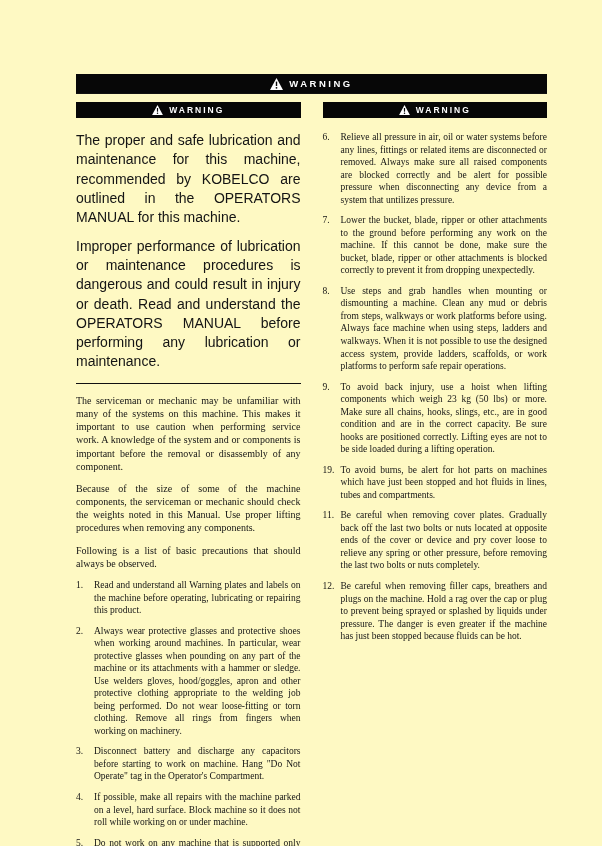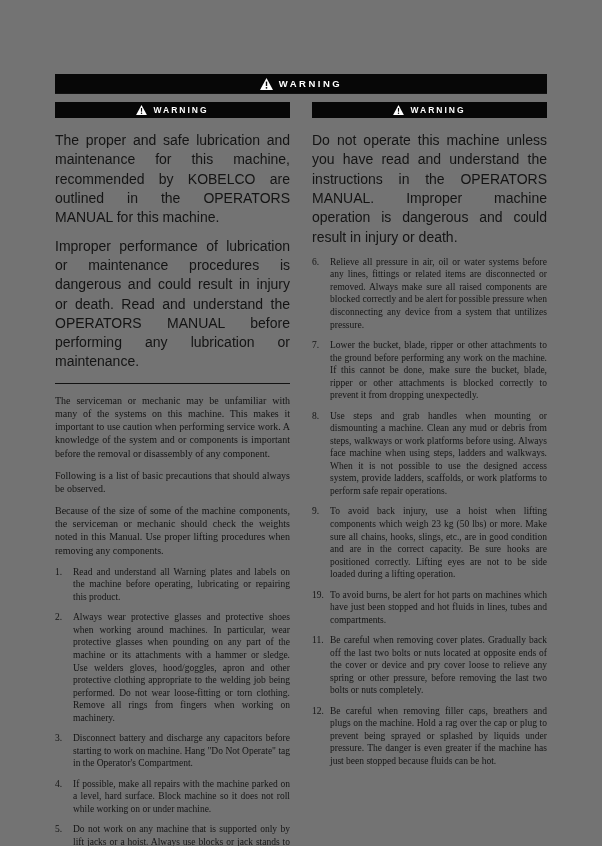--- a/index.html
+++ b/index.html
@@ -1,21 +1,21 @@
 <!DOCTYPE html>
 <html><head>
 <meta charset="utf-8">
 <style>
   * { margin: 0; padding: 0; box-sizing: border-box; }
   html, body { width: 602px; height: 846px; }
   body { background: #ffffff; font-family: "Liberation Serif", serif; color: #141414; }
   .page {
     width: 602px; height: 846px;
-    background: #737373;
-    padding: 74px 55px 0 55px;
+    background: #fef9c3;
+    padding: 74px 55px 0 76px;
     position: relative;
     overflow: hidden;
   }
   .banner {
     background: #070707;
     color: #ffffff;
     display: flex;
     align-items: center;
     justify-content: center;
     gap: 6px;
@@ -105,22 +105,22 @@
         </span>
         <span>WARNING</span>
       </div>
 
       <p class="para intro">The proper and safe lubrication and maintenance for this machine, recommended by KOBELCO are outlined in the OPERATORS MANUAL for this machine.</p>
       <p class="para intro">Improper performance of lubrication or maintenance procedures is dangerous and could result in injury or death. Read and understand the OPERATORS MANUAL before performing any lubrication or maintenance.</p>
 
       <hr class="col-rule">
 
       <p class="para">The serviceman or mechanic may be unfamiliar with many of the systems on this machine. This makes it important to use caution when performing service work. A knowledge of the system and or components is important before the removal or disassembly of any component.</p>
+      <p class="para">Because of the size of some of the machine components, the serviceman or mechanic should check the weights noted in this Manual. Use proper lifting procedures when removing any components.</p>
       <p class="para">Following is a list of basic precautions that should always be observed.</p>
-      <p class="para">Because of the size of some of the machine components, the serviceman or mechanic should check the weights noted in this Manual. Use proper lifting procedures when removing any components.</p>
 
       <div class="list">
         <div class="list-item">
           <span class="num">1.</span>
           <span class="item-text">Read and understand all Warning plates and labels on the machine before operating, lubricating or repairing this product.</span>
         </div>
         <div class="list-item">
           <span class="num">2.</span>
           <span class="item-text">Always wear protective glasses and protective shoes when working around machines. In particular, wear protective glasses when pounding on any part of the machine or its attachments with a hammer or sledge. Use welders gloves, hood/goggles, apron and other protective clothing appropriate to the welding job being performed. Do not wear loose-fitting or torn clothing. Remove all rings from fingers when working on machinery.</span>
         </div>
@@ -144,21 +144,20 @@
         <span class="warn-icon">
           <svg width="11" height="10" viewBox="0 0 13 12" aria-hidden="true">
             <path d="M6.5 0 L13 12 L0 12 Z" fill="#ffffff"></path>
             <rect x="5.8" y="3.6" width="1.4" height="4.4" fill="#070707"></rect>
             <circle cx="6.5" cy="9.8" r="0.9" fill="#070707"></circle>
           </svg>
         </span>
         <span>WARNING</span>
       </div>
 
-      <p class="para intro">Do not operate this machine unless you have read and understand the instructions in the OPERATORS MANUAL. Improper machine operation is dangerous and could result in injury or death.</p>
 
       <div class="list">
         <div class="list-item">
           <span class="num">6.</span>
           <span class="item-text">Relieve all pressure in air, oil or water systems before any lines, fittings or related items are disconnected or removed. Always make sure all raised components are blocked correctly and be alert for possible pressure when disconnecting any device from a system that untilizes pressure.</span>
         </div>
         <div class="list-item">
           <span class="num">7.</span>
           <span class="item-text">Lower the bucket, blade, ripper or other attachments to the ground before performing any work on the machine. If this cannot be done, make sure the bucket, blade, ripper or other attachments is blocked correctly to prevent it from dropping unexpectedly.</span>
         </div>

